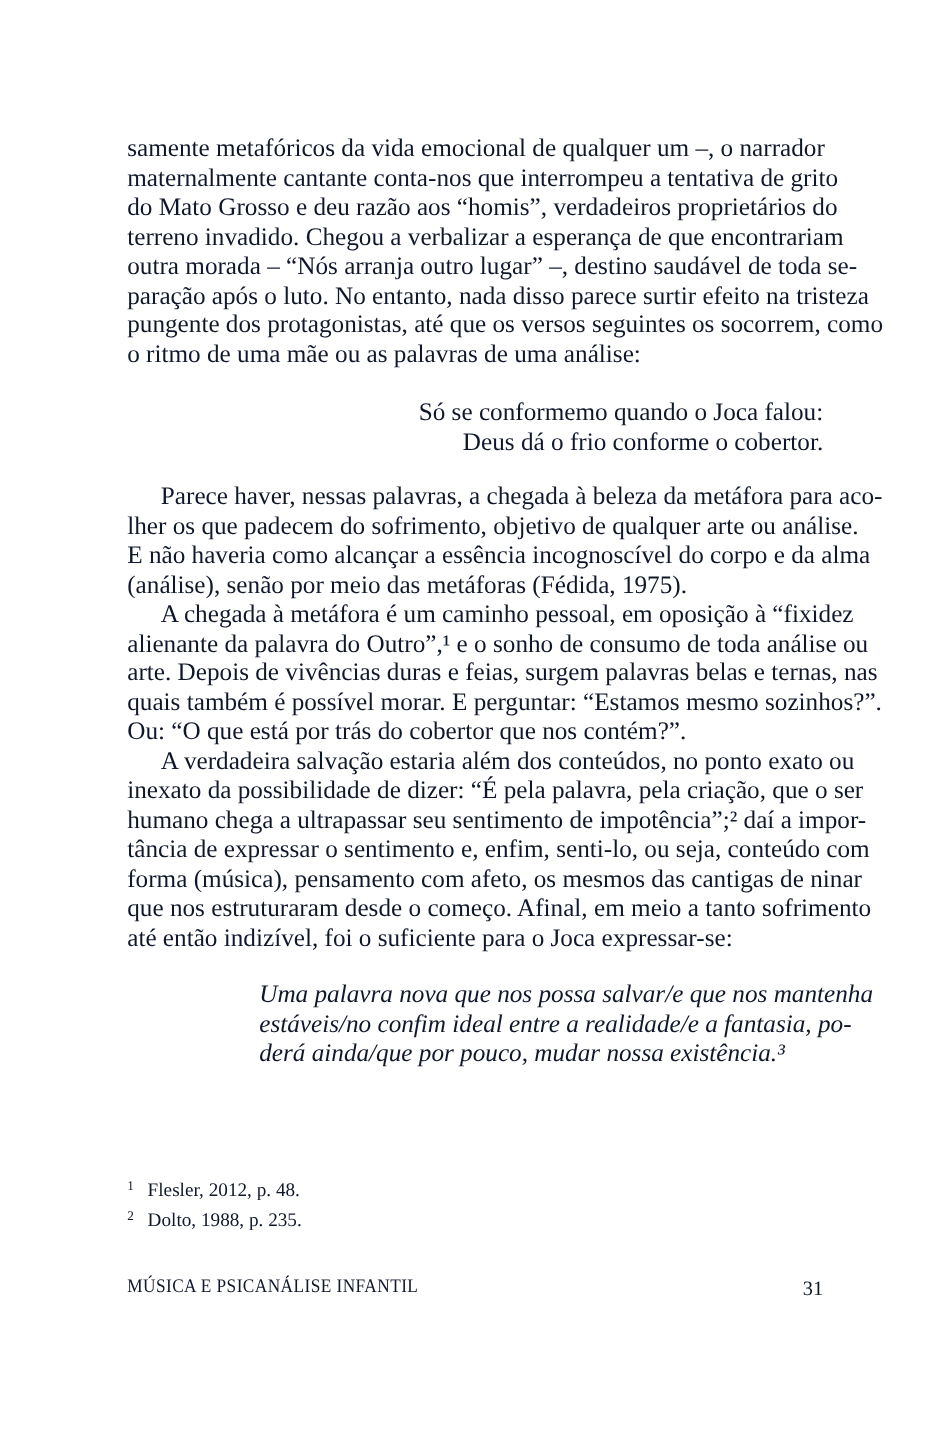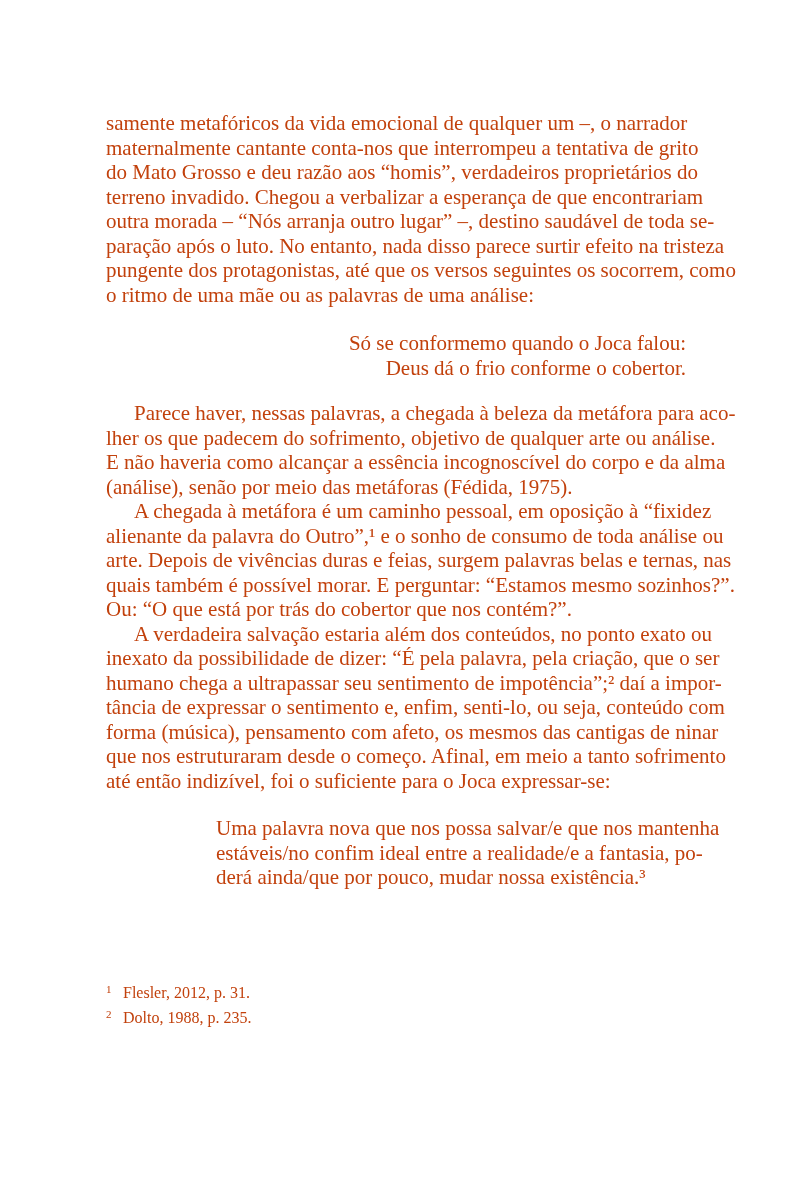--- a/index.html
+++ b/index.html
@@ -7,21 +7,21 @@
     padding: 0;
     background: #ffffff;
   }
   .page {
     position: relative;
     width: 788px;
     height: 1200px;
     background: #ffffff;
     overflow: hidden;
     font-family: "Liberation Serif", "DejaVu Serif", serif;
-    color: #c2410c;
+    color: #0f172a;
   }
   
   .main-text {
     position: absolute;
     left: 106px;
     top: 111px;
     width: 580px;
     font-size: 21px;
     line-height: 24.5px;
   }
@@ -36,20 +36,21 @@
     white-space: pre;
     margin: 0 0 0 110px;       
   }
   .verse.q1 {
     margin-top: 24px;
     margin-bottom: 21px;
     text-align: right;
   }
   .verse.q2 {
     margin-top: 23px;
+    font-style: italic;
   }
   
   .footnotes {
     position: absolute;
     left: 106px;
     top: 979px;
     width: 580px;
     font-size: 16px;
     line-height: 20.5px;
   }
@@ -122,21 +123,25 @@
 que nos estruturaram desde o começo. Afinal, em meio a tanto sofrimento
 até então indizível, foi o suficiente para o Joca expressar-se:</p>
 
     <div class="verse q2">Uma palavra nova que nos possa salvar/e que nos mantenha
 estáveis/no confim ideal entre a realidade/e a fantasia, po-
 derá ainda/que por pouco, mudar nossa existência.³</div>
   </div>
 
   <div class="footnotes">
     <p class="fn">
-      <span class="fn-marker">1</span><span>Flesler, 2012, p. 31.</span>
+      <span class="fn-marker">1</span><span>Flesler, 2012, p. 48.</span>
     </p>
     <p class="fn">
       <span class="fn-marker">2</span><span>Dolto, 1988, p. 235.</span>
     </p>
   </div>
 
+  <div class="footer">
+    <span class="footer-title">MÚSICA E PSICANÁLISE INFANTIL</span>
+    <span class="footer-page">31</span>
+  </div>
 
 </div>
 
 </body></html>

